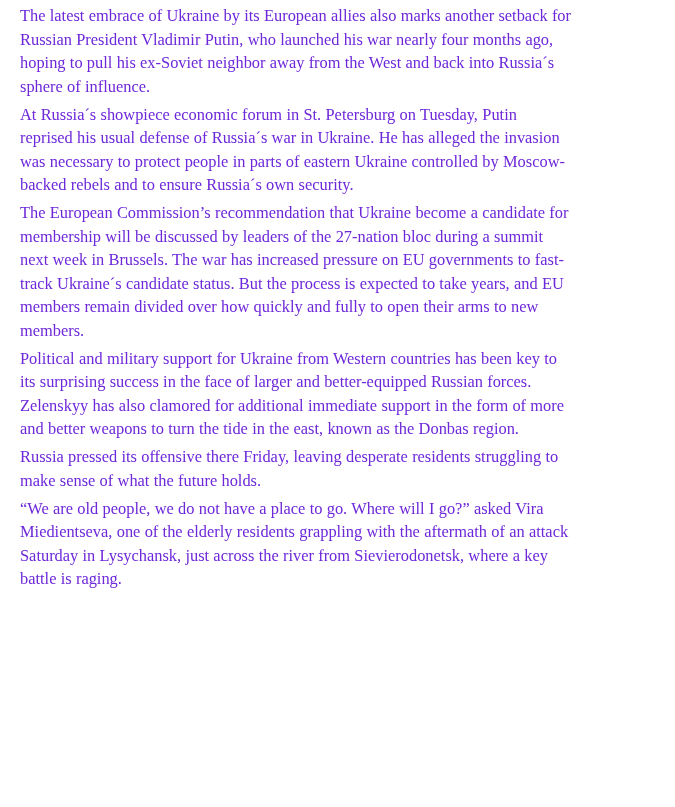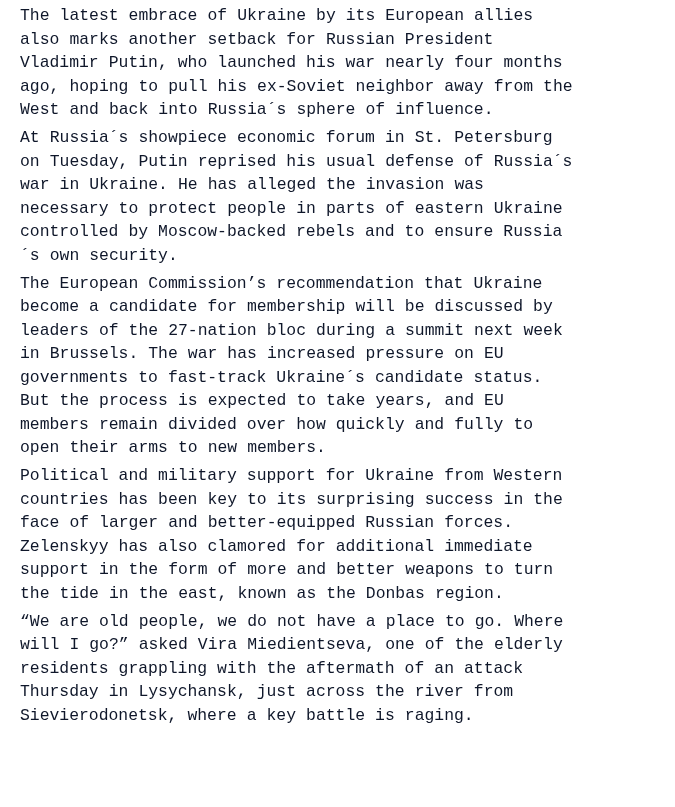--- a/index.html
+++ b/index.html
@@ -11,37 +11,38 @@
     width: 675px;
     height: 807px;
     box-sizing: border-box;
     background: #ffffff;
     overflow: hidden;
   }
   .article-body {
     box-sizing: border-box;
     width: 591px;
     padding: 4px 18px 10px 20px;
-    font-family: Liberation Mono, monospace;
+    font-family: Liberation Serif, serif;
     font-size: 16.4px;
     line-height: 23.5px;
-    color: #0f172a;
+    color: #6d28d9;
     -webkit-font-smoothing: antialiased;
   }
   .article-body p {
     margin: 0 0 4.5px 0;
     padding: 0;
     text-align: left;
     word-spacing: 0.2px;
   }
 </style>
 </head>
 <body>
 
 <div class="page">
   <div class="article-body">
     <p>The latest embrace of Ukraine by its European allies also marks another setback for Russian President Vladimir Putin, who launched his war nearly four months ago, hoping to pull his ex-Soviet neighbor away from the West and back into Russia´s sphere of influence.</p>
     <p>At Russia´s showpiece economic forum in St. Petersburg on Tuesday, Putin reprised his usual defense of Russia´s war in Ukraine. He has alleged the invasion was necessary to protect people in parts of eastern Ukraine controlled by Moscow-backed rebels and to ensure Russia´s own security.</p>
     <p>The European Commission’s recommendation that Ukraine become a candidate for membership will be discussed by leaders of the 27-nation bloc during a summit next week in Brussels. The war has increased pressure on EU governments to fast-track Ukraine´s candidate status. But the process is expected to take years, and EU members remain divided over how quickly and fully to open their arms to new members.</p>
     <p>Political and military support for Ukraine from Western countries has been key to its surprising success in the face of larger and better-equipped Russian forces. Zelenskyy has also clamored for additional immediate support in the form of more and better weapons to turn the tide in the east, known as the Donbas region.</p>
-    <p>“We are old people, we do not have a place to go. Where will I go?” asked Vira Miedientseva, one of the elderly residents grappling with the aftermath of an attack Thursday in Lysychansk, just across the river from Sievierodonetsk, where a key battle is raging.</p>
+    <p>Russia pressed its offensive there Friday, leaving desperate residents struggling to make sense of what the future holds.</p>
+    <p>“We are old people, we do not have a place to go. Where will I go?” asked Vira Miedientseva, one of the elderly residents grappling with the aftermath of an attack Saturday in Lysychansk, just across the river from Sievierodonetsk, where a key battle is raging.</p>
   </div>
 </div>
 
 </body></html>

